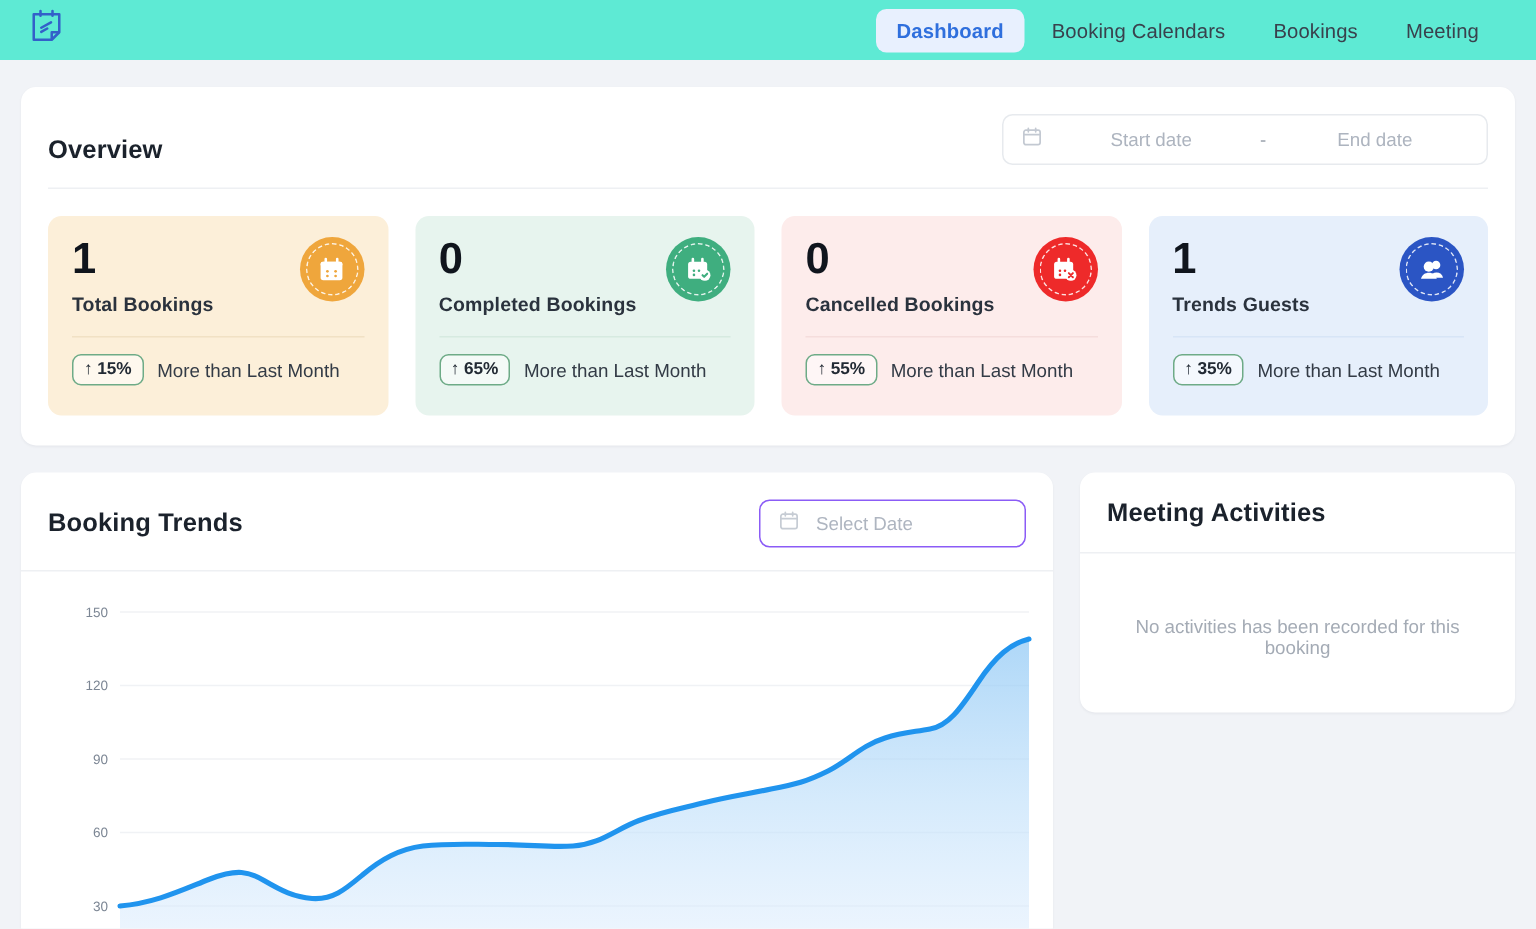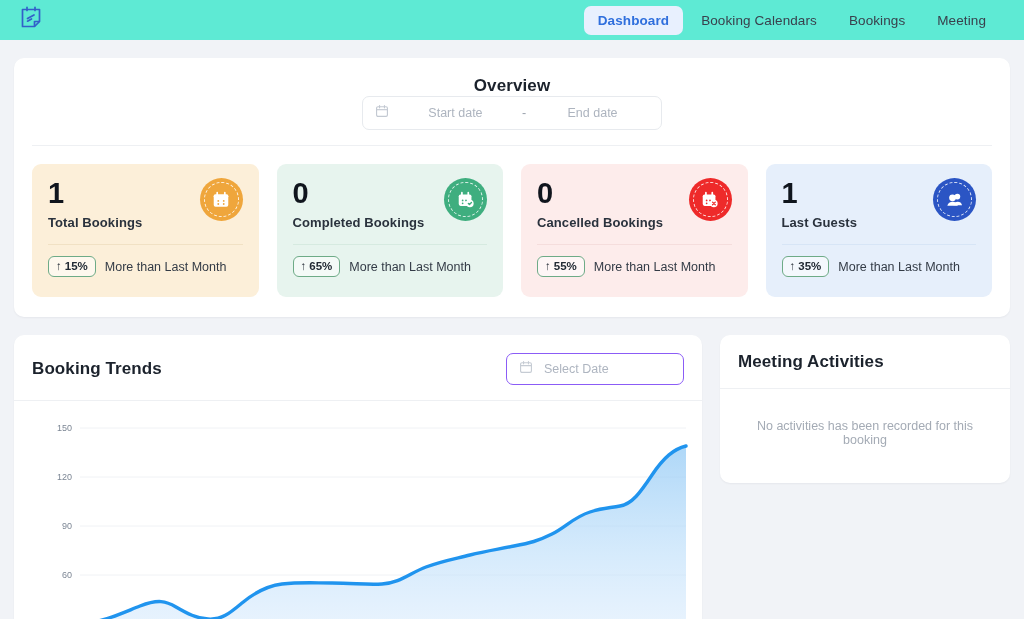--- a/index.html
+++ b/index.html
@@ -61,34 +61,33 @@
     box-shadow: 0 1px 2px rgba(16, 24, 40, .05);
   }
 
   
   .overview {
     margin: 18px 14px 0 14px;
     padding: 18px 18px 20px 18px;
   }
   .overview-head {
     display: flex;
-    align-items: center;
+    align-items: flex-end;
     justify-content: space-between;
     padding-bottom: 15px;
     border-bottom: 1px solid #eef0f3;
-    flex-direction: column;
   }
   .section-title {
     font-size: 17px;
     font-weight: 700;
     color: #1b222c;
     letter-spacing: .1px;
   }
   .daterange {
-    width: 300px;
+    width: 324px;
     height: 34px;
     border: 1px solid #e7eaee;
     border-radius: 7px;
     display: flex;
     align-items: center;
     padding: 0 12px;
     gap: 10px;
     background: #fff;
     cursor: pointer;
   }
@@ -245,20 +244,21 @@
     padding: 17px 18px 16px 18px;
     border-bottom: 1px solid #eef0f3;
   }
   .activities-body {
     padding: 30px 16px 36px 16px;
     text-align: center;
   }
   .empty-msg {
     font-size: 12.5px;
     color: #a4abb5;
+    margin-top: 12px;
   }
 </style>
 </head>
 <body>
 
 <div class="topbar">
   <div class="logo-wrap">
     <span>
       <svg width="26" height="26" viewBox="0 0 26 26" fill="none">
         <path d="M4.5 4.5h17v12l-5 5h-12z" stroke="#3360c9" stroke-width="1.7" stroke-linejoin="round"></path>
@@ -368,21 +368,21 @@
           <circle cx="11" cy="11.5" r=".95" fill="#ee2a2a"></circle>
           <circle cx="7.3" cy="14.6" r=".95" fill="#ee2a2a"></circle>
           <circle cx="15.3" cy="14.8" r="4.1" fill="#fff"></circle>
           <path d="M13.8 13.3l3 3M16.8 13.3l-3 3" stroke="#ee2a2a" stroke-width="1.4" stroke-linecap="round"></path>
         </svg>
       </div>
     </div>
 
     <div class="stat blue">
       <div class="value">1</div>
-      <div class="label">Last Guests</div>
+      <div class="label">Trends Guests</div>
       <div class="divider"></div>
       <div class="foot">
         <span class="badge">
           <span>↑</span>
           <span>35%</span>
         </span>
         <span class="foot-text">More than Last Month</span>
       </div>
       <div class="stat-icon">
         <div class="ring"></div>

